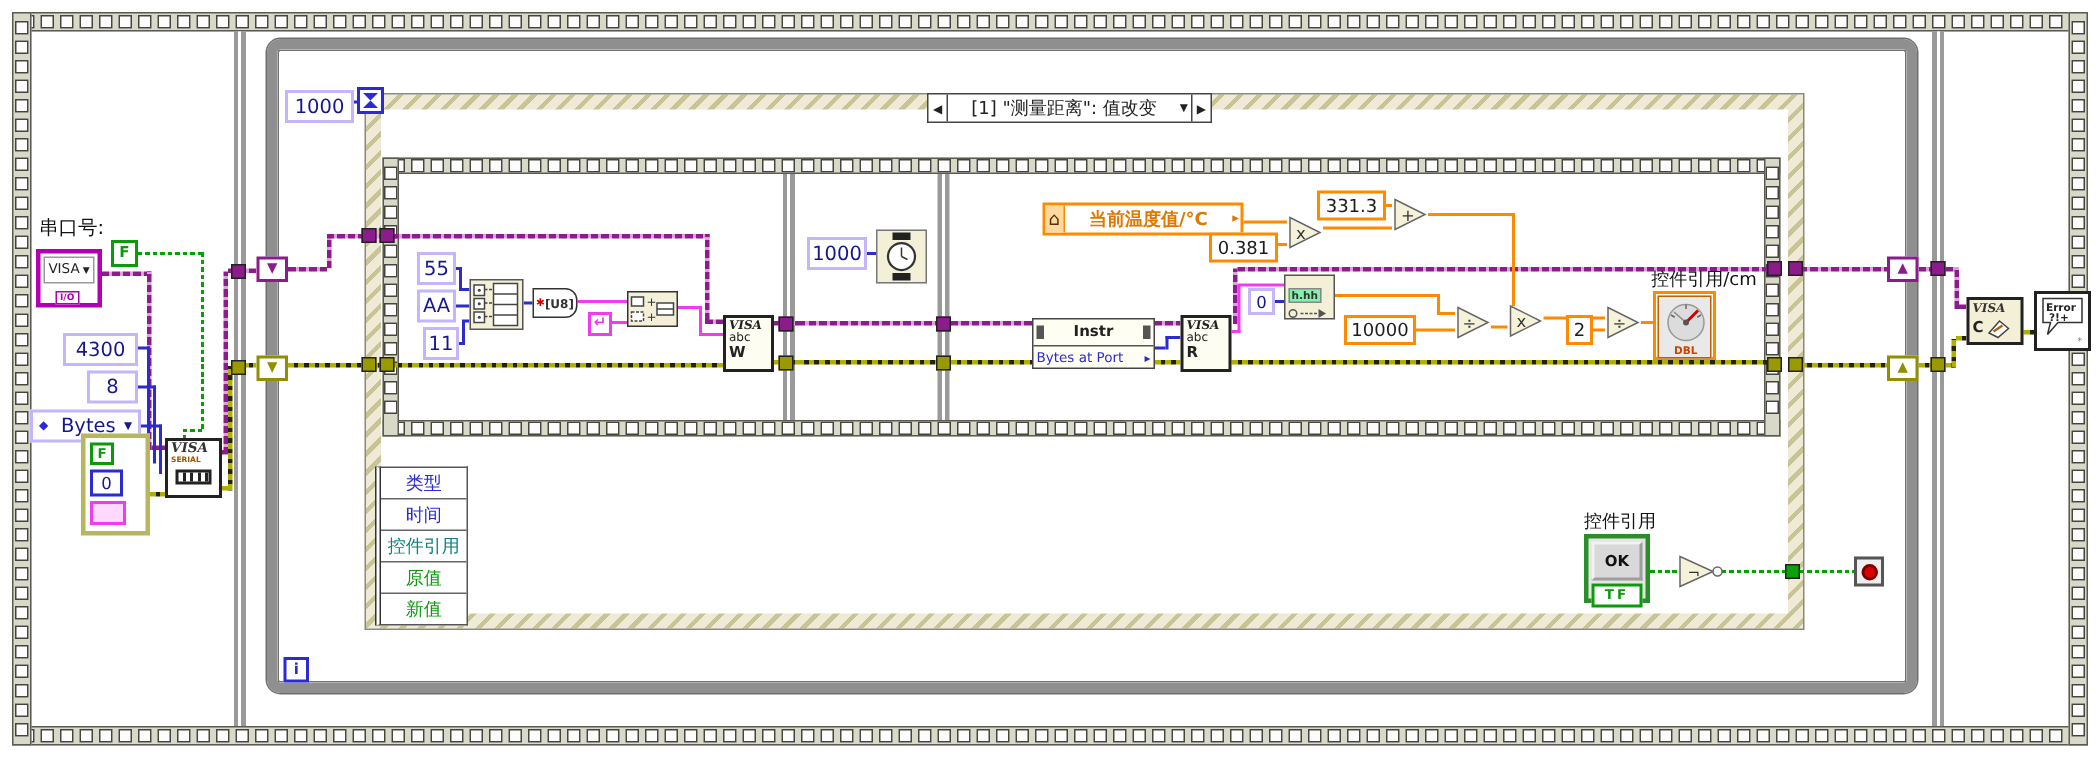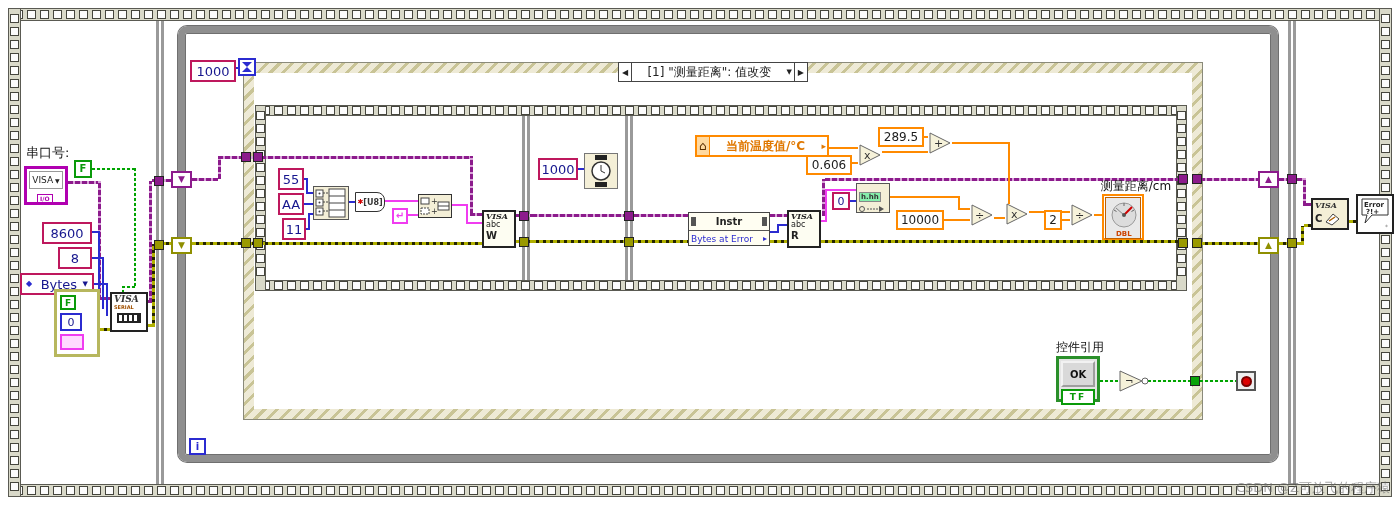--- a/index.html
+++ b/index.html
@@ -25,21 +25,21 @@
   .h.wk{height:2px;background:#f03cf0}  .v.wk{width:2px;background:#f03cf0}
   .h.wr{height:2px;background:#ff8a00}  .v.wr{width:2px;background:#ff8a00}
   .tunnel{position:absolute;width:10px;height:10px;border:1px solid #222;box-sizing:border-box}
   .tp{background:#8c1b8c}.to{background:#9a9a00}.tg{background:#0aa30a}
   .shift{position:absolute;width:21px;height:17px;background:#fff;display:flex;align-items:center;
          justify-content:center;font-size:9px;font-weight:bold;box-sizing:border-box;line-height:1}
   .sp{border:2px solid #8c1b8c;color:#8c1b8c}
   .so{border:2px solid #8f8f00;color:#8f8f00}
   .const{position:absolute;background:#fff;display:flex;align-items:center;justify-content:center;
          font-size:13px;box-sizing:border-box;line-height:1}
-  .cblue{border:2px solid #be185d;color:#16168e}
+  .cblue{border:2px solid #c4b5fd;color:#16168e}
   .corange{border:2px solid #ff8a00;color:#1c1c1c;font-size:12px}
   .node{position:absolute;background:#fff;border:1px solid #333;box-sizing:border-box}
   .beige{background:#f4efd7}
   .lbl{position:absolute;font-size:13px;color:#111;white-space:nowrap;line-height:1}
   .edrow{height:21px;display:flex;align-items:center;justify-content:center;font-size:12px;
          border-bottom:1px solid #666;box-sizing:border-box}
   .edrow:last-child{border-bottom:none}
   .rowblue{color:#2b2bd0}.rowteal{color:#0a8080}.rowgreen{color:#0a9a0a}
   .etab{position:absolute;background:#fff;border:1px solid #444;display:flex;align-items:center;
         font-size:12px;color:#222;box-sizing:border-box}
@@ -672,21 +672,21 @@
   <div class="const" style="left:74px;top:160px;width:18px;height:18px;border:2px solid #0a9a0a;color:#0a9a0a;font-size:10px;font-weight:bold">F</div>
 
   <div class="abs" style="left:24px;top:166px;width:44px;height:39px;border:3px solid #b000b0;background:#fff">
     <div style="margin:2px 2px 0 2px;border:1px solid #999;font-size:9px;color:#222;display:flex;align-items:center;justify-content:center;height:16px">
       <span>VISA</span>
       <span style="font-size:6px;margin-left:2px">▼</span>
     </div>
     <div style="position:absolute;left:10px;bottom:-1px;background:#fff;border:1px solid #b000b0;color:#b000b0;font-size:6px;padding:0 2px;font-weight:bold">I/O</div>
   </div>
 
-  <div class="const cblue" style="left:42px;top:222px;width:50px;height:22px">8600</div>
+  <div class="const cblue" style="left:42px;top:222px;width:50px;height:22px">4300</div>
   <div class="const cblue" style="left:58px;top:247px;width:34px;height:22px">8</div>
   <div class="const cblue" style="left:20px;top:273px;width:74px;height:22px;justify-content:flex-start;padding:0 4px">
     <span style="font-size:8px;color:#2b2bd0;margin-right:3px">◆</span>
     <span style="flex:1;text-align:center;color:#16168e">Bytes</span>
     <span style="font-size:7px;color:#16168e">▼</span>
   </div>
 
   <div class="abs" style="left:54px;top:289px;width:46px;height:68px;border:3px solid #b7b75e;background:#fff">
     <div style="position:absolute;left:3px;top:3px;width:16px;height:15px;border:2px solid #0a9a0a;color:#0a9a0a;font-size:9px;font-weight:bold;display:flex;align-items:center;justify-content:center;box-sizing:border-box">F</div>
     <div style="position:absolute;left:3px;top:21px;width:22px;height:18px;border:2px solid #2b2bd0;color:#16168e;font-size:11px;display:flex;align-items:center;justify-content:center;box-sizing:border-box">0</div>
@@ -702,20 +702,27 @@
   <div class="const" style="left:189px;top:438px;width:17px;height:17px;border:2px solid #2b2bd0;color:#2b2bd0;font-size:10px;font-weight:bold">i</div>
 
   <div class="const cblue" style="left:190px;top:60px;width:46px;height:22px">1000</div>
   <div class="abs" style="left:238px;top:58px;width:18px;height:18px;border:2px solid #2b2bd0;background:#fff">
     <svg width="14" height="14" viewBox="0 0 14 14" style="display:block">
       <polygon points="2,2 12,2 7,7" fill="#2b2bd0"></polygon>
         <polygon points="2,12 12,12 7,7" fill="#2b2bd0"></polygon>
     </svg>
   </div>
 
+  <div class="abs" style="left:250px;top:311px;width:62px;height:106px;background:#fff;border:1px solid #555;border-left:4px double #333">
+    <div class="edrow rowblue">类型</div>
+    <div class="edrow rowblue">时间</div>
+    <div class="edrow rowteal">控件引用</div>
+    <div class="edrow rowgreen">原值</div>
+    <div class="edrow rowgreen">新值</div>
+  </div>
 
   <div class="const cblue" style="left:278px;top:168px;width:26px;height:22px">55</div>
   <div class="const cblue" style="left:278px;top:193px;width:26px;height:22px">AA</div>
   <div class="const cblue" style="left:282px;top:218px;width:24px;height:22px">11</div>
 
   <div class="node beige" style="left:313px;top:186px;width:36px;height:34px;border:1px solid #555">
     <svg width="34" height="32" viewBox="0 0 34 32" style="display:block">
       <rect x="2" y="3" width="7" height="7" fill="#fff" stroke="#444"></rect>
         <circle cx="5.5" cy="6.5" r="1" fill="#444"></circle>
       <rect x="2" y="12" width="7" height="7" fill="#fff" stroke="#444"></rect>
@@ -765,40 +772,40 @@
       <line x1="16" y1="17" x2="16" y2="11" stroke="#333"></line>
         <line x1="16" y1="17" x2="20" y2="19" stroke="#333"></line>
     </svg>
   </div>
 
   <div class="abs" style="left:695px;top:135px;width:134px;height:22px;border:2px solid #ff8a00;background:#fff;display:flex;align-items:center">
     <span style="background:#ffd9a0;border-right:1px solid #ff8a00;color:#5a2d00;font-size:12px;padding:0 2px;height:100%;display:flex;align-items:center">⌂</span>
     <span style="flex:1;text-align:center;color:#e07800;font-size:12px;font-weight:bold">当前温度值/°C</span>
     <span style="color:#e07800;font-size:9px;padding-right:1px">▸</span>
   </div>
-  <div class="const corange" style="left:806px;top:155px;width:46px;height:20px">0.606</div>
-  <div class="const corange" style="left:878px;top:127px;width:46px;height:20px">289.5</div>
+  <div class="const corange" style="left:806px;top:155px;width:46px;height:20px">0.381</div>
+  <div class="const corange" style="left:878px;top:127px;width:46px;height:20px">331.3</div>
 
   <svg class="abs" style="left:858px;top:143px" width="24" height="24" viewBox="0 0 24 24">
     <polygon points="2,2 2,22 22,12" fill="#f6f2da" stroke="#666"></polygon>
     <text x="6" y="16" font-size="11" fill="#333">x</text>
   </svg>
   <svg class="abs" style="left:928px;top:131px" width="24" height="24" viewBox="0 0 24 24">
     <polygon points="2,2 2,22 22,12" fill="#f6f2da" stroke="#666"></polygon>
     <text x="6" y="16" font-size="11" fill="#333">+</text>
   </svg>
 
   <div class="node" style="left:688px;top:212px;width:82px;height:34px;background:#fffef2;border:1px solid #444">
     <div style="height:17px;border-bottom:1px solid #555;display:flex;align-items:center;padding:0 2px">
       <span style="width:5px;height:9px;background:#555;display:inline-block"></span>
       <span style="flex:1;text-align:center;font-size:10px;font-weight:bold;color:#222">Instr</span>
       <span style="width:5px;height:9px;background:#555;display:inline-block"></span>
     </div>
     <div style="height:15px;display:flex;align-items:center;padding:0 2px">
-      <span style="flex:1;font-size:9px;color:#2b2bd0;white-space:nowrap">Bytes at Error</span>
+      <span style="flex:1;font-size:9px;color:#2b2bd0;white-space:nowrap">Bytes at Port</span>
       <span style="font-size:8px;color:#2b2bd0">▸</span>
     </div>
   </div>
 
   <div class="node" style="left:787px;top:210px;width:34px;height:38px;border:2px solid #222;background:#fdfdf2">
     <div class="vrow" style="font-family:'DejaVu Serif',serif;font-style:italic;font-weight:bold">VISA</div>
     <div class="vrow">abc</div>
     <div class="vrow" style="font-weight:bold;font-size:10px">R</div>
   </div>
 
@@ -822,21 +829,21 @@
   <svg class="abs" style="left:1005px;top:202px" width="24" height="24" viewBox="0 0 24 24">
     <polygon points="2,2 2,22 22,12" fill="#f6f2da" stroke="#666"></polygon>
     <text x="6" y="16" font-size="11" fill="#333">x</text>
   </svg>
   <div class="const corange" style="left:1044px;top:210px;width:18px;height:20px">2</div>
   <svg class="abs" style="left:1070px;top:203px" width="24" height="24" viewBox="0 0 24 24">
     <polygon points="2,2 2,22 22,12" fill="#f6f2da" stroke="#666"></polygon>
     <text x="5" y="16" font-size="11" fill="#333">÷</text>
   </svg>
 
-  <div class="lbl" style="left:1090px;top:180px;width:92px;text-align:center;font-size:12px">测量距离/cm</div>
+  <div class="lbl" style="left:1090px;top:180px;width:92px;text-align:center;font-size:12px">控件引用/cm</div>
   <div class="abs" style="left:1102px;top:194px;width:42px;height:46px;border:2px solid #ff8a00;background:#fff;padding:1px">
     <div style="border:1px solid #c06000;height:100%;background:#e9e9e9;position:relative">
       <svg width="36" height="40" viewBox="0 0 36 40" style="display:block">
         <circle cx="18" cy="17" r="12" fill="#dcdcdc" stroke="#999"></circle>
         <line x1="18" y1="17" x2="10" y2="10" stroke="#888"></line>
         <line x1="18" y1="5" x2="18" y2="8" stroke="#666"></line>
         <line x1="8" y1="12" x2="10.5" y2="13.5" stroke="#666"></line>
         <line x1="28" y1="12" x2="25.5" y2="13.5" stroke="#666"></line>
         <line x1="18" y1="17" x2="26" y2="9" stroke="#d00000" stroke-width="2"></line>
         <circle cx="18" cy="17" r="2" fill="#555"></circle>
@@ -871,15 +878,14 @@
   </div>
   <div class="node" style="left:1356px;top:194px;width:38px;height:40px;border:2px solid #222;background:#fff">
     <svg width="34" height="36" viewBox="0 0 34 36" style="display:block">
       <path d="M4 3 h26 v16 h-16 l-7 8 l2 -8 h-5 Z" fill="#fff" stroke="#333"></path>
       <text x="6" y="11" font-size="7" font-weight="bold" fill="#222">Error</text>
       <text x="8" y="18" font-size="7" font-weight="bold" fill="#222">?!+</text>
       <text x="27" y="33" font-size="6" fill="#777">*</text>
     </svg>
   </div>
 
-  <div class="wm" style="left:1060px;top:479px;width:330px">CSDN @Z可放飞的程序猿</div>
 
 </div>
 
 </body></html>

